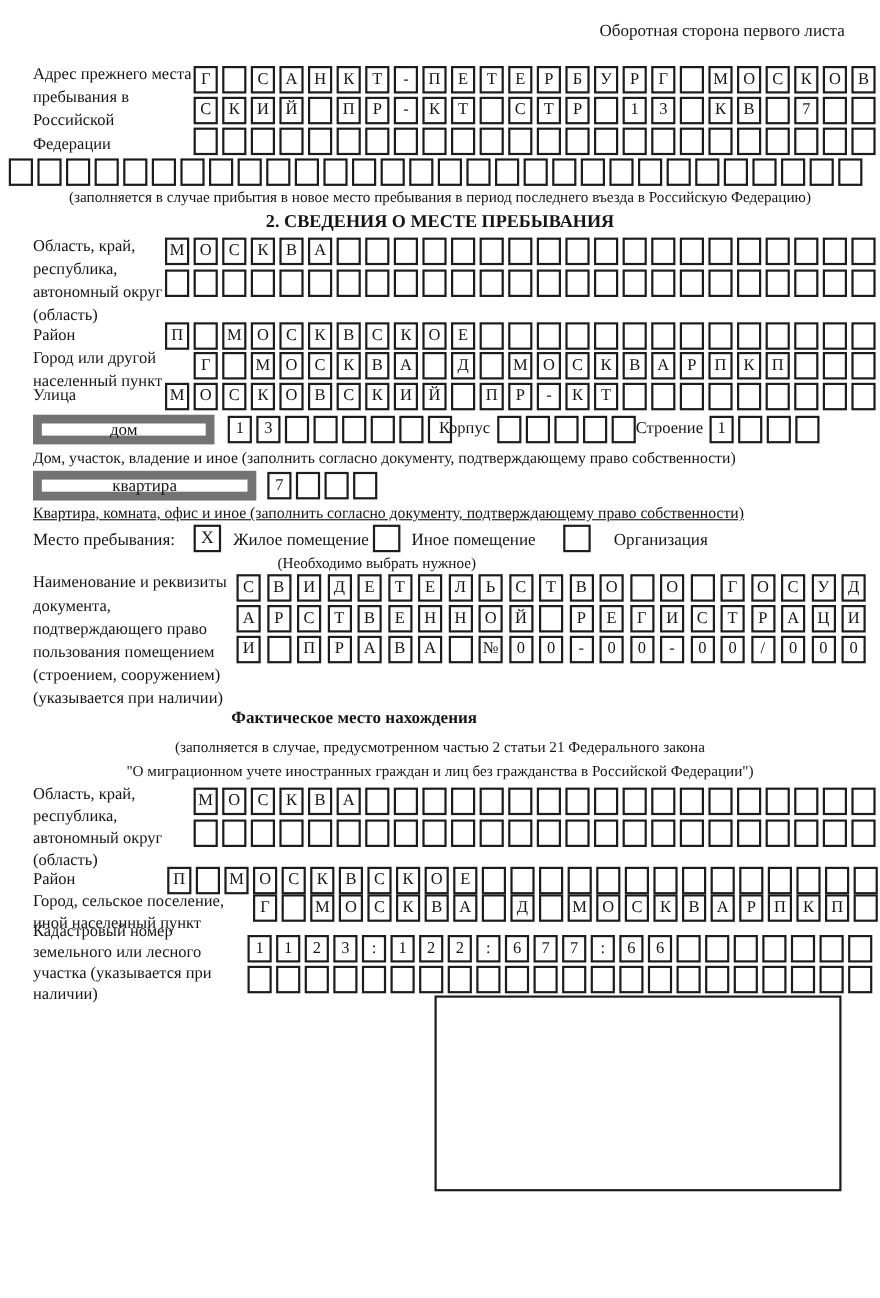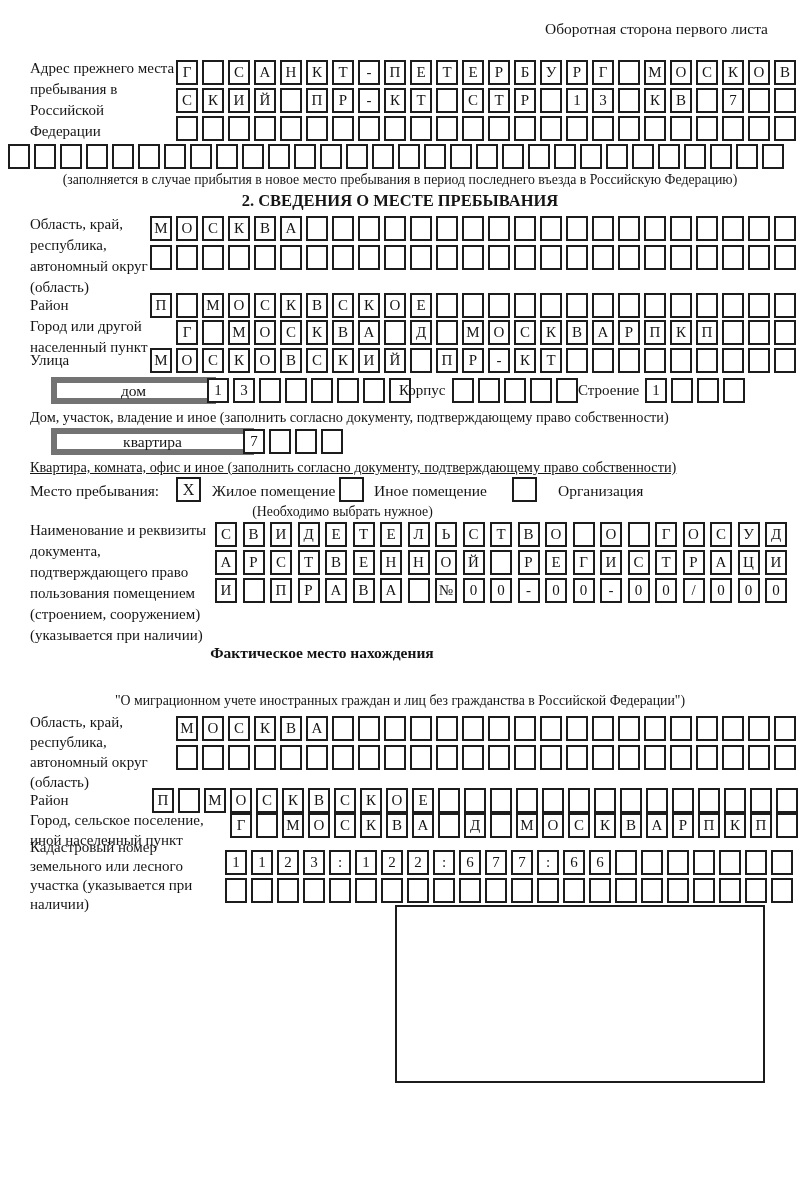--- a/index.html
+++ b/index.html
@@ -17,22 +17,22 @@
   .bold { font-weight:bold; }
   .cellrow { position:absolute; display:flex; gap:4px; }
   .cellrow.g55 { gap:5.5px; }
   .cell {
     flex:0 0 auto; width:22px; height:25px;
     border:2px solid #1c1c1c; background:#fff;
     display:flex; align-items:center; justify-content:center;
     font-size:15px; line-height:1; font-family:"Liberation Serif","DejaVu Serif",serif;
   }
   .wordbox {
-    position:absolute; height:27px; border:6px solid #737373; background:#fff;
-    display:flex; align-items:center; justify-content:center; font-size:15.5px;margin-left:21px;
+    position:absolute; height:27px; border:8px solid #737373; background:#fff;
+    display:flex; align-items:center; justify-content:center; font-size:15.5px;
   }
   .cb {
     position:absolute; width:25px; height:25px; border:2px solid #1c1c1c; background:#fff;
     display:flex; align-items:center; justify-content:center; font-size:16px;
   }
   .stamp {
     position:absolute; left:395px; top:905px; width:370px; height:178px;
     border:2px solid #1c1c1c; background:#fff;
   }
   .title-main { font-size:16.5px; }
@@ -412,20 +412,21 @@
       <div class="cell">-</div>
       <div class="cell">0</div>
       <div class="cell">0</div>
       <div class="cell">/</div>
       <div class="cell">0</div>
       <div class="cell">0</div>
       <div class="cell">0</div>
     </div>
 
   <div class="abs center bold" style="left:0; top:644px; width:644px; font-size:15.5px;">Фактическое место нахождения</div>
+  <div class="abs cap center" style="left:0; top:672px; width:800px;">(заполняется в случае, предусмотренном частью 2 статьи 21 Федерального закона</div>
   <div class="abs cap center" style="left:0; top:693px; width:800px;">"О миграционном учете иностранных граждан и лиц без гражданства в Российской Федерации")</div>
 
   <div class="abs lbl" style="left:30px; top:712px; width:150px; line-height:20px;">Область, край, республика, автономный округ (область)</div>
   <div class="cellrow" style="left:176px; top:716px;">
       <div class="cell">М</div>
       <div class="cell">О</div>
       <div class="cell">С</div>
       <div class="cell">К</div>
       <div class="cell">В</div>
       <div class="cell">А</div>

